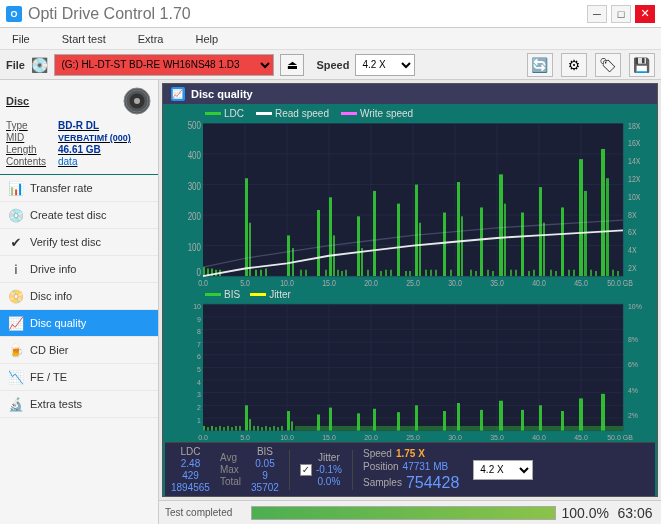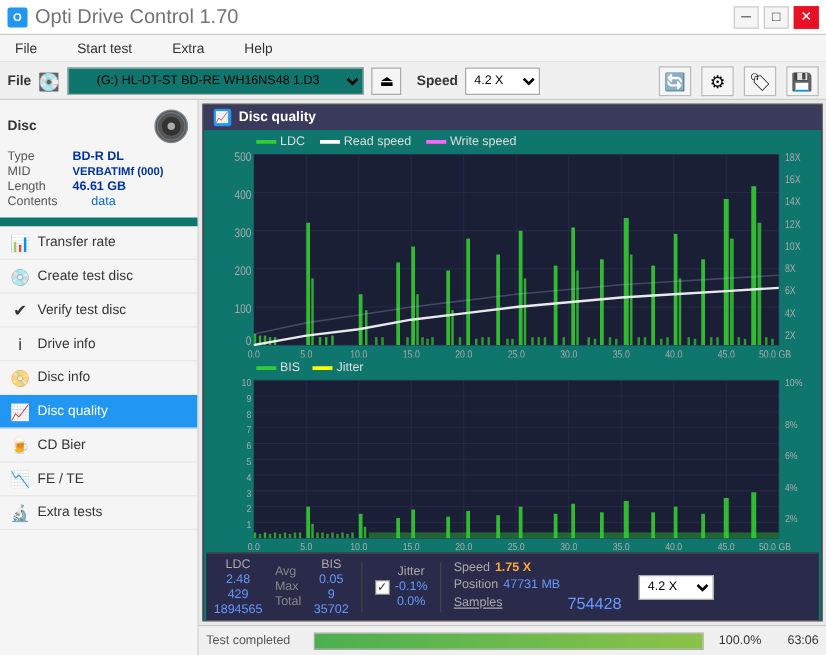--- a/index.html
+++ b/index.html
@@ -14,44 +14,44 @@
     .titlebar-btn { width: 20px; height: 18px; border: 1px solid #ccc; background: #f5f5f5; cursor: pointer; display: flex; align-items: center; justify-content: center; font-size: 11px; color: #333; }
     .titlebar-btn.close { background: #e81123; color: white; border-color: #e81123; }
 
     
     .menubar { background: #f5f5f5; border-bottom: 1px solid #ddd; display: flex; align-items: center; gap: 16px; padding: 0 4px; height: 22px; }
     .menubar-item { padding: 2px 8px; cursor: pointer; font-size: 11px; color: #333; }
 
     
     .drivebar { background: #f0f0f0; border-bottom: 1px solid #ccc; display: flex; align-items: center; gap: 6px; padding: 3px 6px; height: 30px; }
     .drive-label { font-size: 11px; font-weight: bold; color: #333; }
-    .drive-select { height: 22px; border: 1px solid #aaa; background: #0f766e; font-size: 10px; padding: 1px 18px; min-width: 220px; }
+    .drive-select { height: 22px; border: 1px solid #aaa; background: #ef4444; font-size: 10px; padding: 1px 2px; min-width: 220px; }
     .drive-btn { width: 24px; height: 22px; border: 1px solid #aaa; background: #f5f5f5; cursor: pointer; display: flex; align-items: center; justify-content: center; font-size: 12px; }
     .speed-label { font-size: 11px; font-weight: bold; color: #333; margin-left: 6px; }
     .speed-select { height: 22px; border: 1px solid #aaa; background: white; font-size: 10px; padding: 1px 2px; width: 60px; }
     .toolbar-spacer { flex: 1; }
     .toolbar-icon-btn { width: 26px; height: 24px; border: 1px solid #bbb; background: #f5f5f5; cursor: pointer; display: flex; align-items: center; justify-content: center; font-size: 14px; margin-left: 2px; }
 
     
     .main { display: flex; height: calc(524px - 28px - 22px - 30px); }
 
     
     .sidebar { width: 159px; background: #f5f5f5; border-right: 1px solid #ccc; display: flex; flex-direction: column; flex-shrink: 0; }
 
     
-    .disc-panel { padding: 6px; border-bottom: 7px solid #0f766e; }
+    .disc-panel { padding: 6px; border-bottom: 1px solid #0f766e; text-decoration: underline; }
     .disc-header { display: flex; align-items: center; justify-content: space-between; margin-bottom: 4px; }
     .disc-header-label { font-size: 11px; font-weight: bold; color: #333; }
     .disc-icon { width: 30px; height: 30px; position: relative; display: flex; align-items: center; justify-content: center; }
     .disc-svg { width: 28px; height: 28px; }
     .disc-info-table { width: 100%; }
     .disc-row { display: flex; align-items: baseline; margin-bottom: 1px; }
     .disc-key { font-size: 10px; color: #555; min-width: 52px; }
     .disc-val { font-size: 10px; color: #003399; font-weight: bold; }
-    .disc-val-link { font-size: 10px; color: #0066cc; margin-left: 15px; }
+    .disc-val-link { font-size: 10px; color: #0066cc; }
     .disc-label-row { display: flex; align-items: center; gap: 3px; margin-top: 2px; }
     .disc-label-input { width: 85px; height: 18px; border: 1px solid #aaa; font-size: 10px; padding: 1px 2px; }
     .disc-label-btn { width: 20px; height: 18px; border: 1px solid #aaa; background: #f5f5f5; cursor: pointer; display: flex; align-items: center; justify-content: center; font-size: 11px; }
 
     
     .nav-items { flex: 1; overflow-y: auto; }
     .nav-item { display: flex; align-items: center; gap: 6px; padding: 5px 8px; cursor: pointer; border-bottom: 1px solid #e8e8e8; font-size: 11px; color: #333; }
     .nav-item.active { background: #2196F3; color: white; }
     .nav-item .nav-icon { width: 16px; height: 16px; display: flex; align-items: center; justify-content: center; font-size: 13px; flex-shrink: 0; }
 
@@ -82,22 +82,22 @@
     .speed-info { display: flex; flex-direction: column; gap: 2px; }
     .speed-val { color: #ffaa33; font-weight: bold; }
     .buttons-col { display: flex; flex-direction: column; gap: 3px; margin-left: auto; }
     .action-btn { height: 20px; min-width: 65px; border: 1px solid #888; background: #e8e8e8; cursor: pointer; font-size: 10px; color: #333; text-align: center; }
 
     
     .progress-section { background: #f0f0f0; border-top: 1px solid #ccc; padding: 3px 6px; display: flex; align-items: center; gap: 6px; height: 24px; }
     .progress-label { font-size: 10px; color: #555; min-width: 80px; }
     .progress-bar-container { flex: 1; height: 14px; border: 1px solid #aaa; background: white; }
     .progress-bar-fill { height: 100%; background: linear-gradient(to right, #4CAF50, #8BC34A); width: 100%; }
-    .progress-pct { font-size: 10px; color: #333; min-width: 40px; text-align: right; }
-    .progress-time { font-size: 10px; color: #333; min-width: 40px; text-align: right; }
+    .progress-pct { font-size: 14px; color: #333; min-width: 40px; text-align: right; }
+    .progress-time { font-size: 14px; color: #333; min-width: 40px; text-align: center; }
   </style>
 </head>
 <body>
 
 <div class="titlebar">
   <div class="titlebar-left">
     <div class="titlebar-icon">O</div>
     <span class="titlebar-title">Opti Drive Control 1.70</span>
   </div>
   <div class="titlebar-controls">
@@ -538,22 +538,22 @@
           <div class="speed-info">
             <div style="display:flex; gap:4px; align-items:center;">
               <span style="color:#aaa; font-size:10px;">Speed</span>
               <span class="speed-val">1.75 X</span>
             </div>
             <div style="display:flex; gap:4px; align-items:center;">
               <span style="color:#aaa; font-size:10px;">Position</span>
               <span style="color:#6699ff; font-size:10px;">47731 MB</span>
             </div>
             <div style="display:flex; gap:4px; align-items:center;">
-              <span style="color:#aaa; font-size:10px;text-decoration:underline;">Samples</span>
-              <span style="color:#6699ff; font-size:13px;margin-left:48px;">754428</span>
+              <span style="color:#aaa; font-size:10px;">Samples</span>
+              <span style="color:#6699ff; font-size:16px;">754428</span>
             </div>
           </div>
           <select class="speed-select" style="height:20px; font-size:10px; margin-left:4px;">
             <option>4.2 X</option>
           </select>
         </div>
 
       </div>
     </div>
 

